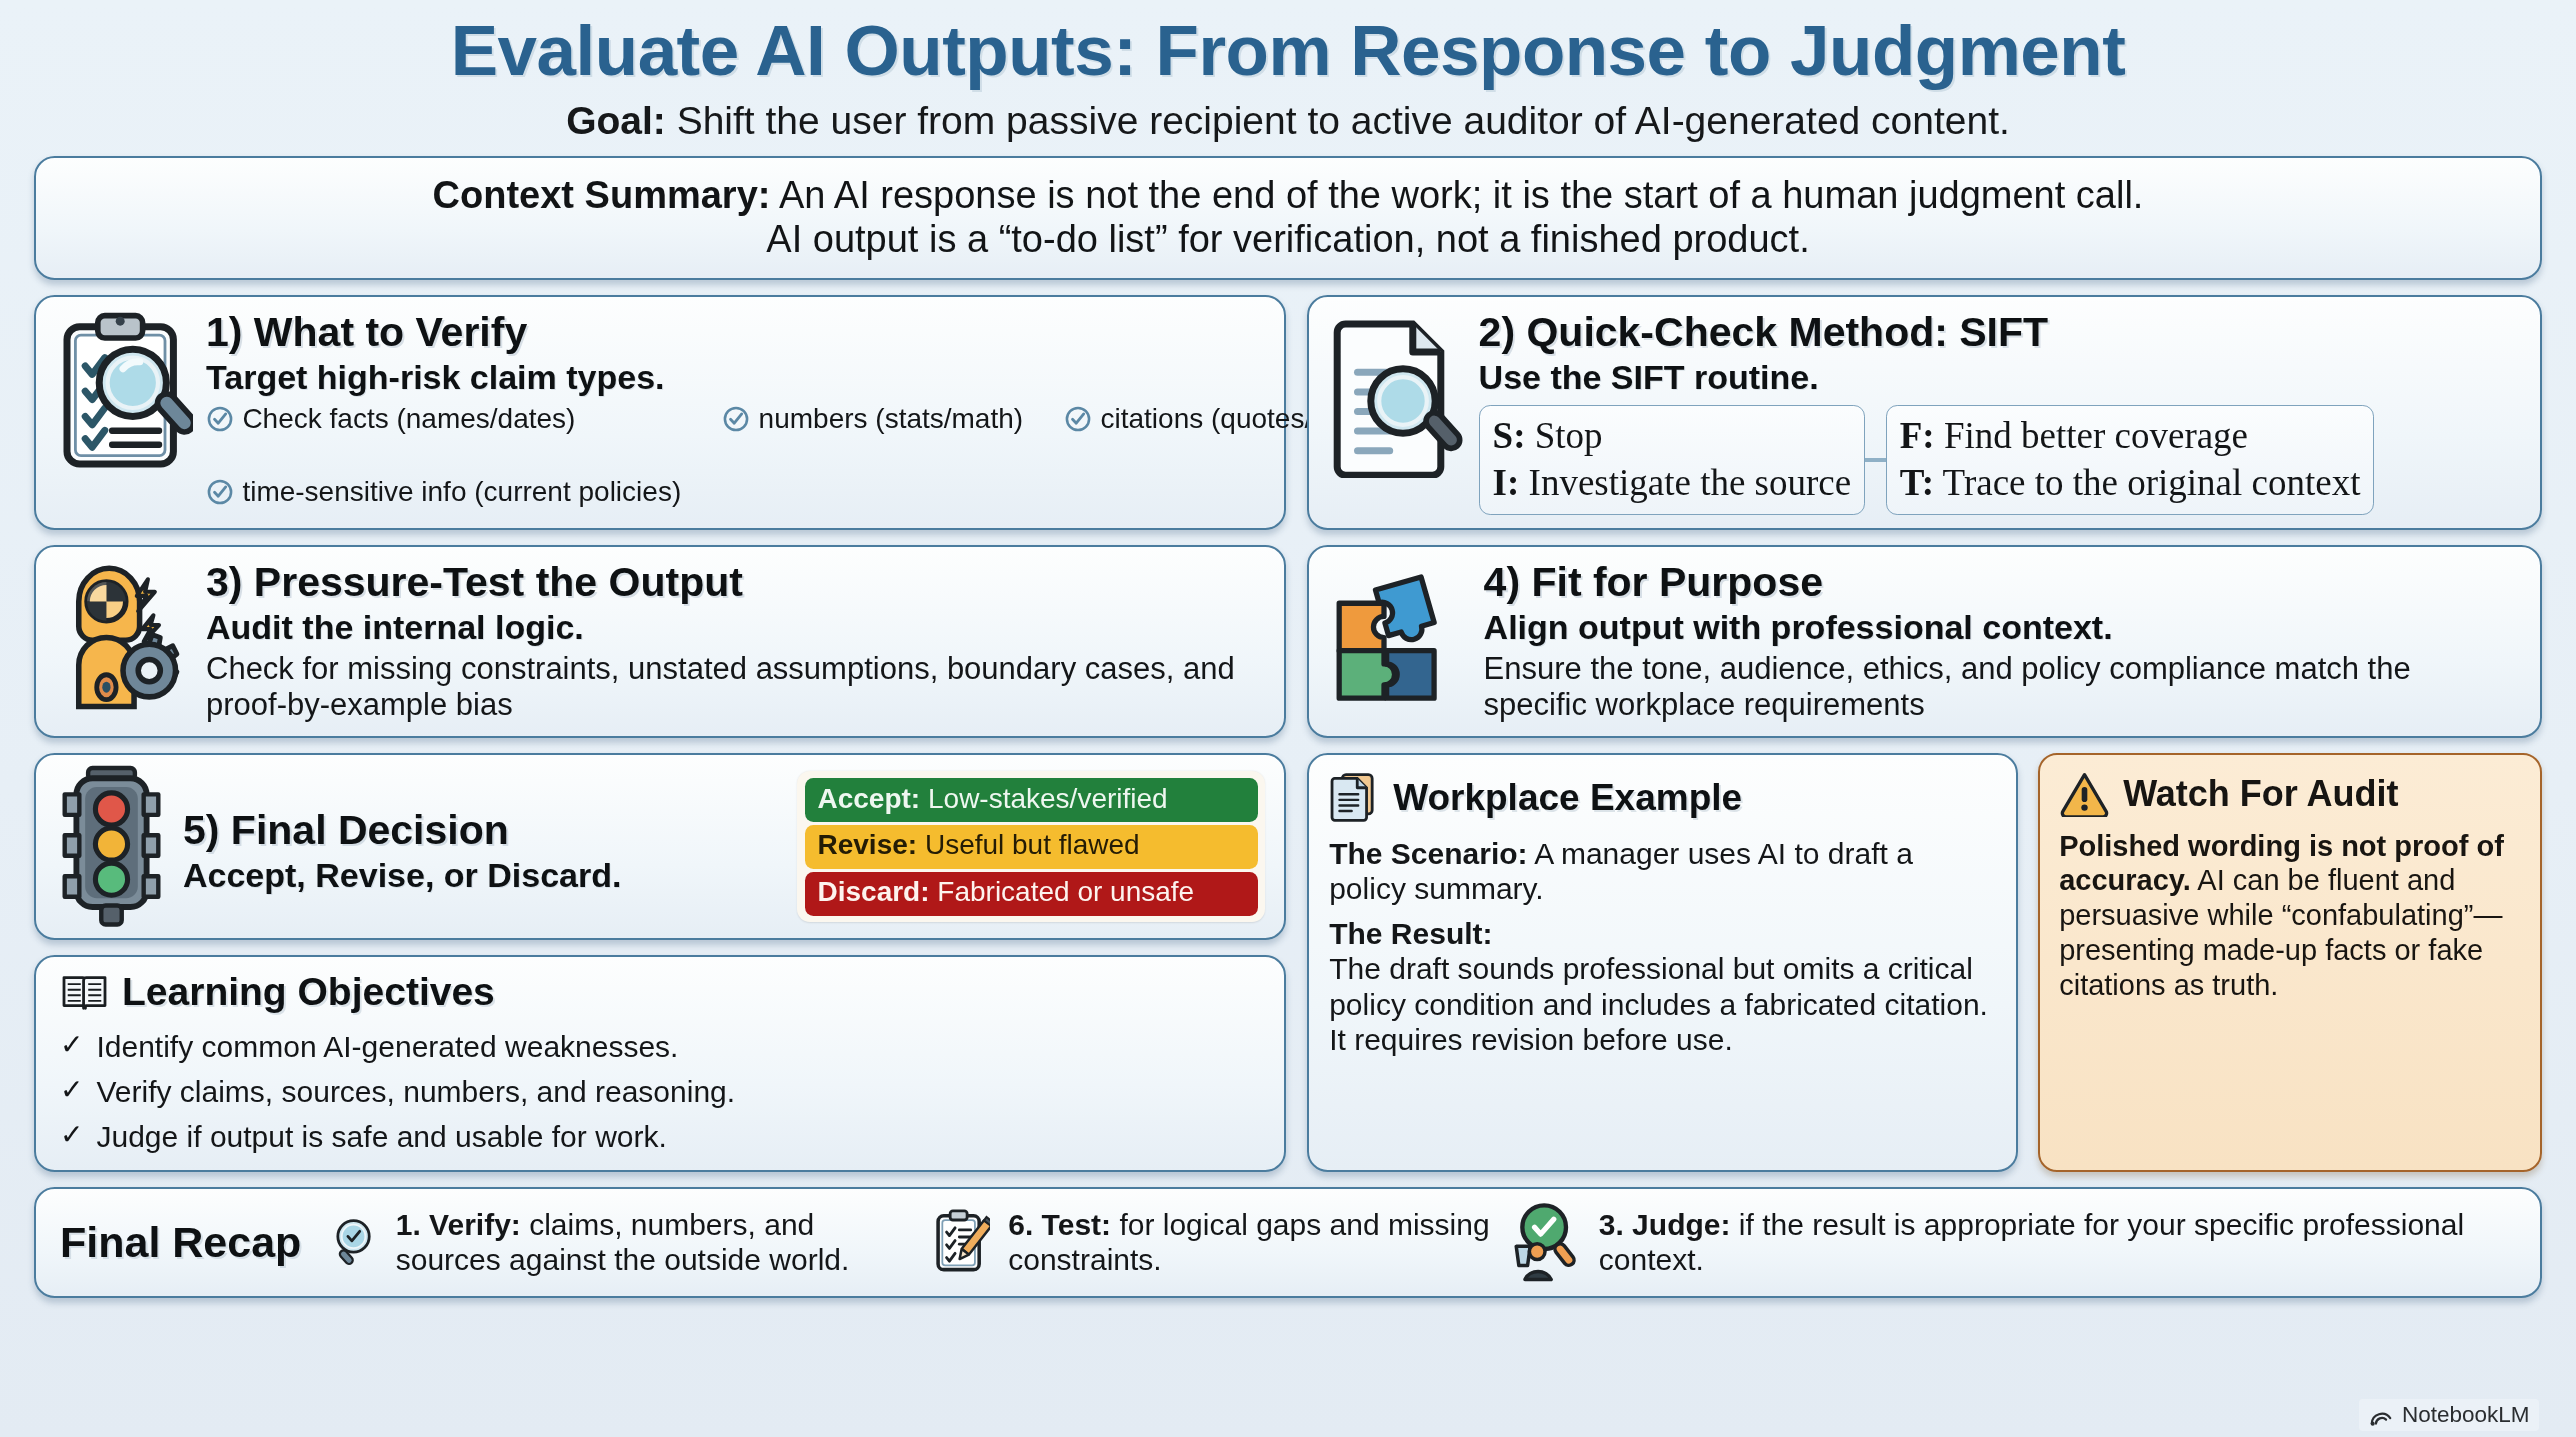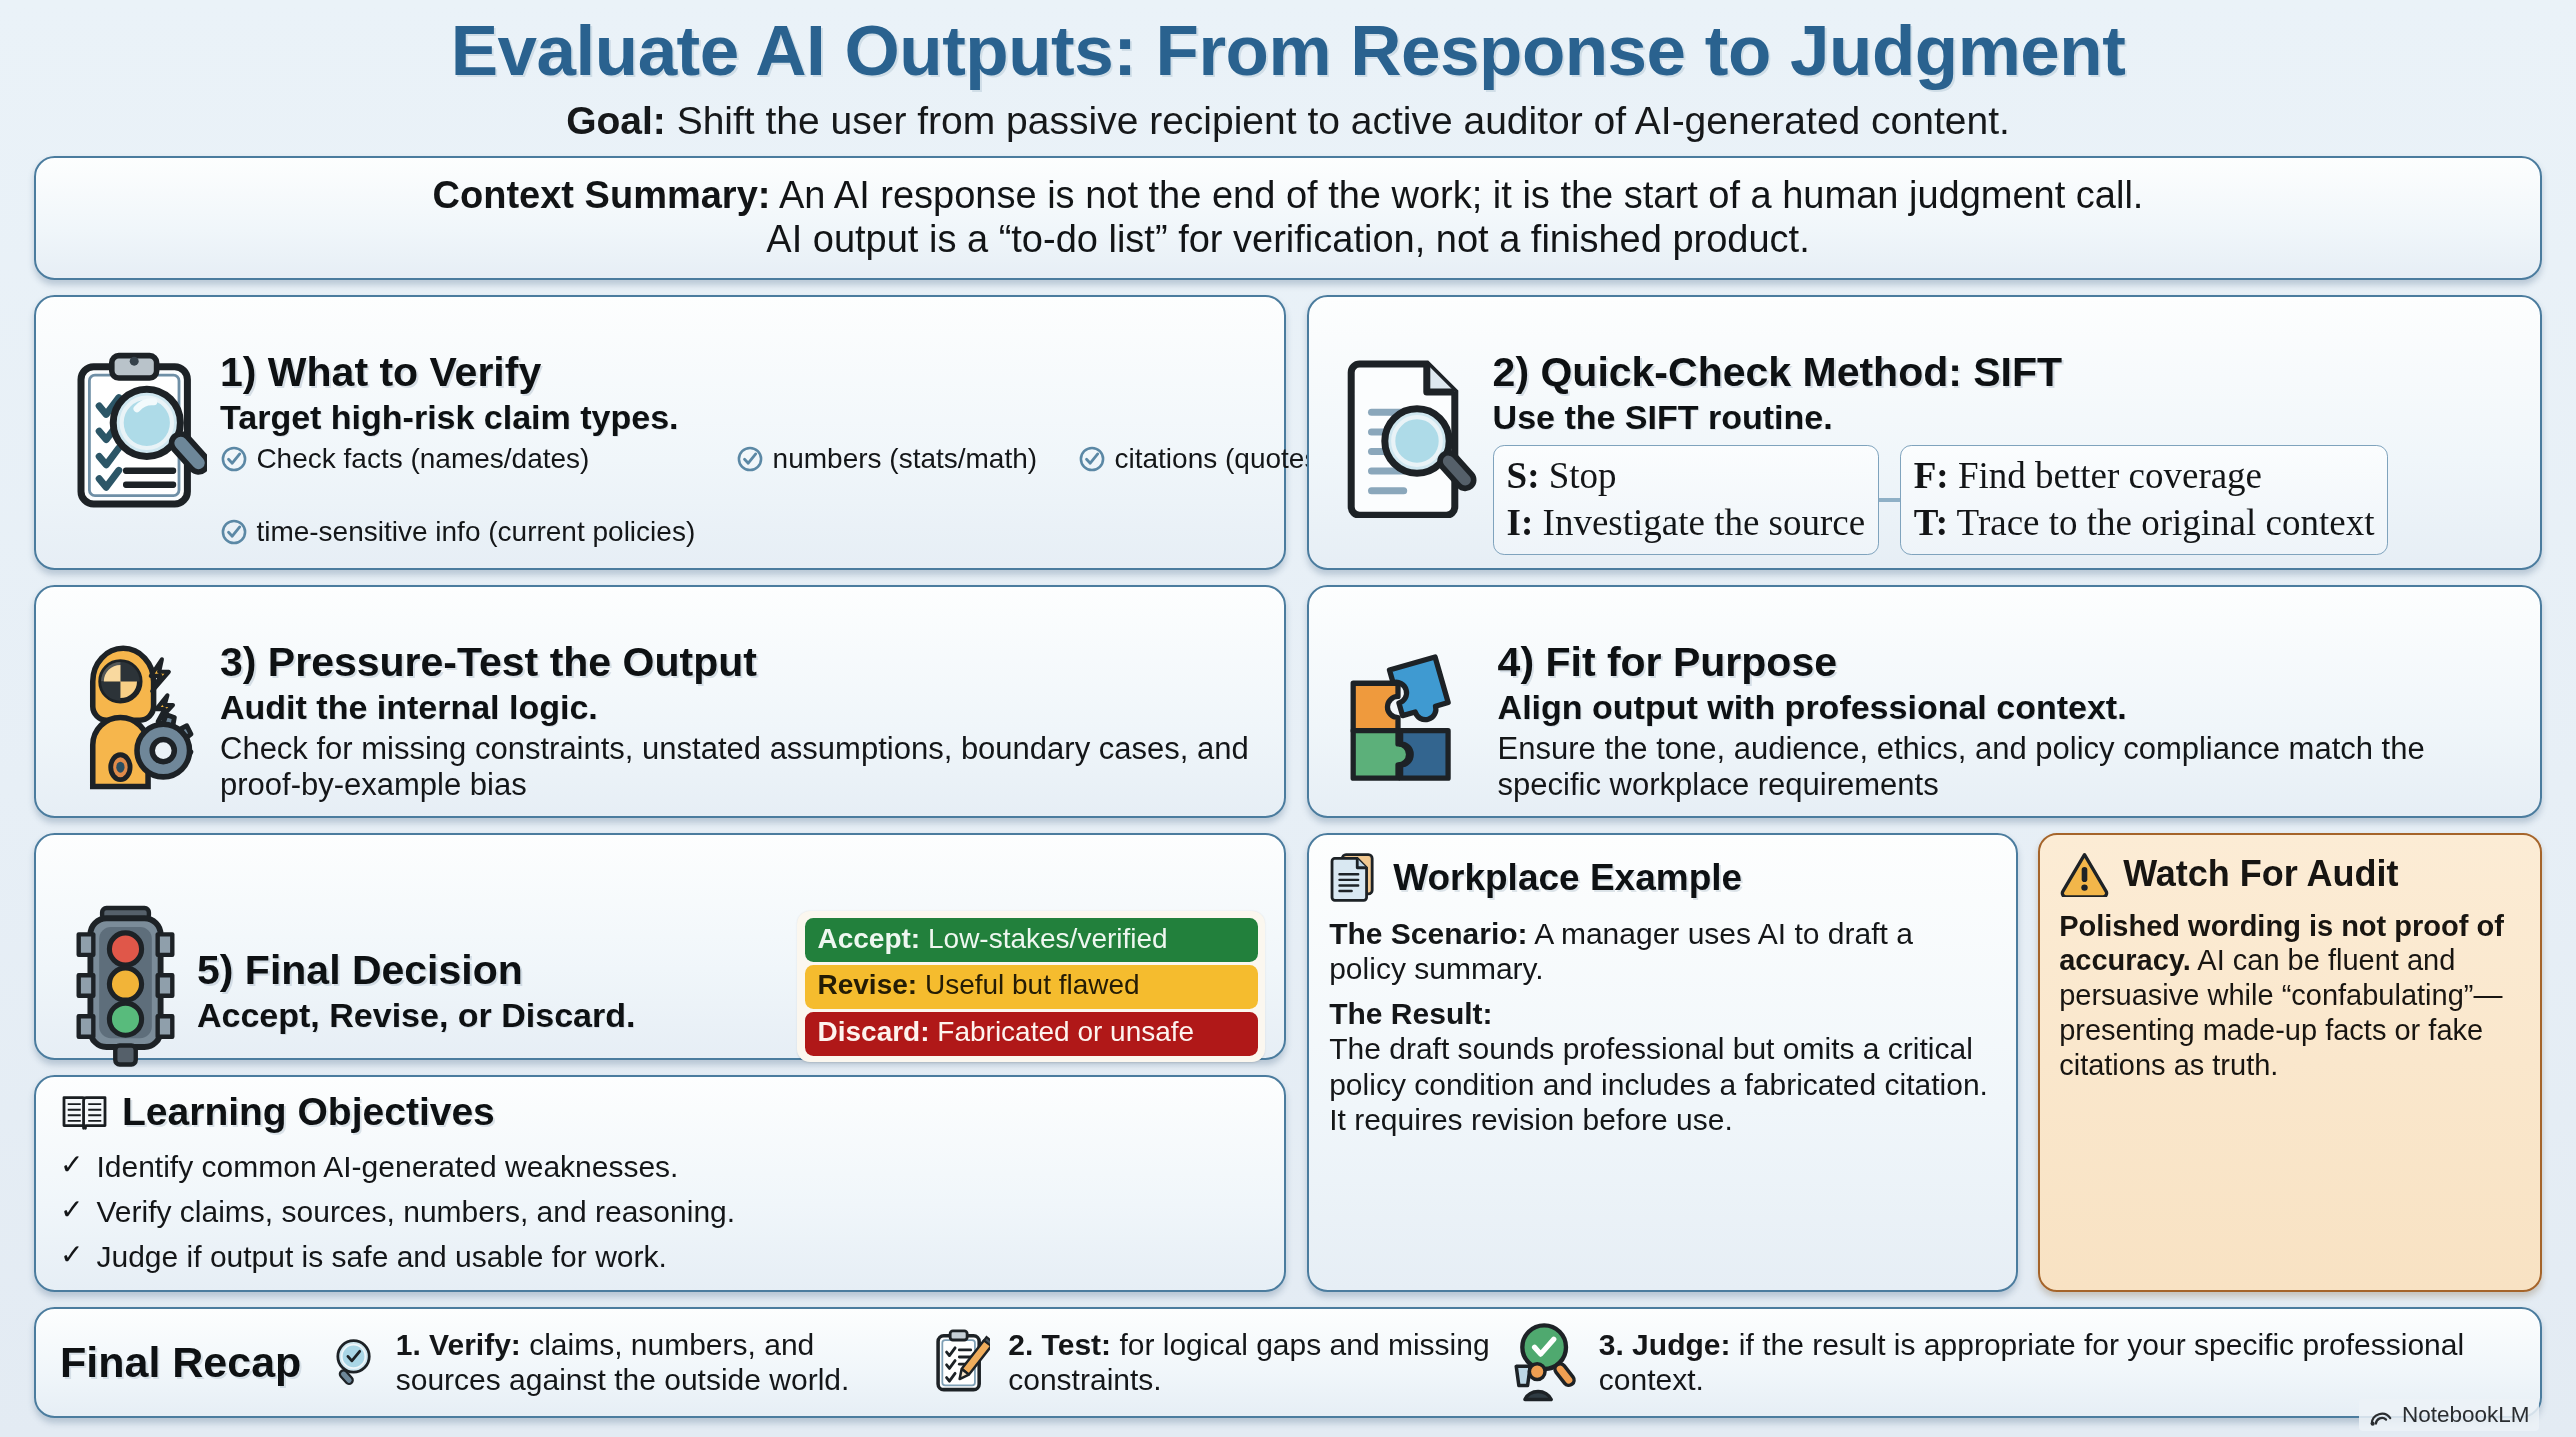--- a/index.html
+++ b/index.html
@@ -54,21 +54,21 @@
   }
   .context .l1 { font-size: 38px; line-height: 1.16; color:#121416;}
   .context .l2 { font-size: 38px; line-height: 1.16; color:#121416;}
   .context b { font-weight: bold; }
 
   
   .row { display: flex; gap: 20.6px; margin-top: 15px; }
   .col-l { width: 1252px; flex: none; }
   .col-r { flex: 1; }
 
-  .c-inner { display: flex; padding: 13px 19px 13px 31px; height: 100%; margin-top: 40px; }
+  .c-inner { display: flex; padding: 13px 19px 13px 17px; height: 100%; }
   .ico { flex: none; display: flex; align-items: flex-start; justify-content: center; }
   .body { flex: 1; min-width: 0; padding-left: 13px; }
 
   .h-num { font-size: 41px; font-weight: bold; color: #0e1113; line-height: 1.12;
            text-shadow: 1.9px 1.9px 0 rgba(140,160,180,0.30); }
   .h-sub { font-size: 34px; font-weight: bold; color: #0e1113; line-height: 1.16; margin-top: 1.9px;
            text-shadow: 0.9px 0.9px 0 rgba(140,160,180,0.25); }
   .p-body { font-size: 31px; color: #141618; line-height: 1.17; margin-top: 3.7px; }
 
   
@@ -446,21 +446,21 @@
             <rect x="38" y="38" width="20" height="4" rx="2"></rect>
           <rect x="38" y="48" width="20" height="4" rx="2"></rect>
         </g>
         <g transform="rotate(38 64 40)">
           <rect x="58" y="14" width="13" height="52" rx="2" fill="#f0ad5c" stroke="#1d2226" stroke-width="3.5"></rect>
           <path d="M58 66 h13 l-6.5 13 z" fill="#f4e2c8" stroke="#1d2226" stroke-width="3.5" stroke-linejoin="round"></path>
           <rect x="58" y="9" width="13" height="6" fill="#45525c" stroke="#1d2226" stroke-width="3"></rect>
         </g>
       </svg>
       <div class="recap-txt">
-        <b>2. Test:</b><span> for logical gaps and missing constraints.</span>
+        <b>6. Test:</b><span> for logical gaps and missing constraints.</span>
       </div>
     </div>
 
     <div class="recap-item" style="flex:1;">
       <svg width="82" height="88" viewBox="0 0 88 94">
         <circle cx="46" cy="30" r="25" fill="#4fa96f" stroke="#1d2226" stroke-width="5"></circle>
         <path d="M35 30 l7 8 l15 -17" fill="none" stroke="#ffffff" stroke-width="6" stroke-linecap="round" stroke-linejoin="round"></path>
         <rect x="58" y="52" width="12" height="28" rx="6" transform="rotate(-38 60 56)" fill="#ef9f52" stroke="#1d2226" stroke-width="4"></rect>
         <path d="M14 52 h16 l-3 22 h-10 z" fill="#bcd7e6" stroke="#1d2226" stroke-width="4" stroke-linejoin="round"></path>
         <circle cx="38" cy="58" r="9" fill="#ef9f52" stroke="#1d2226" stroke-width="4"></circle>

